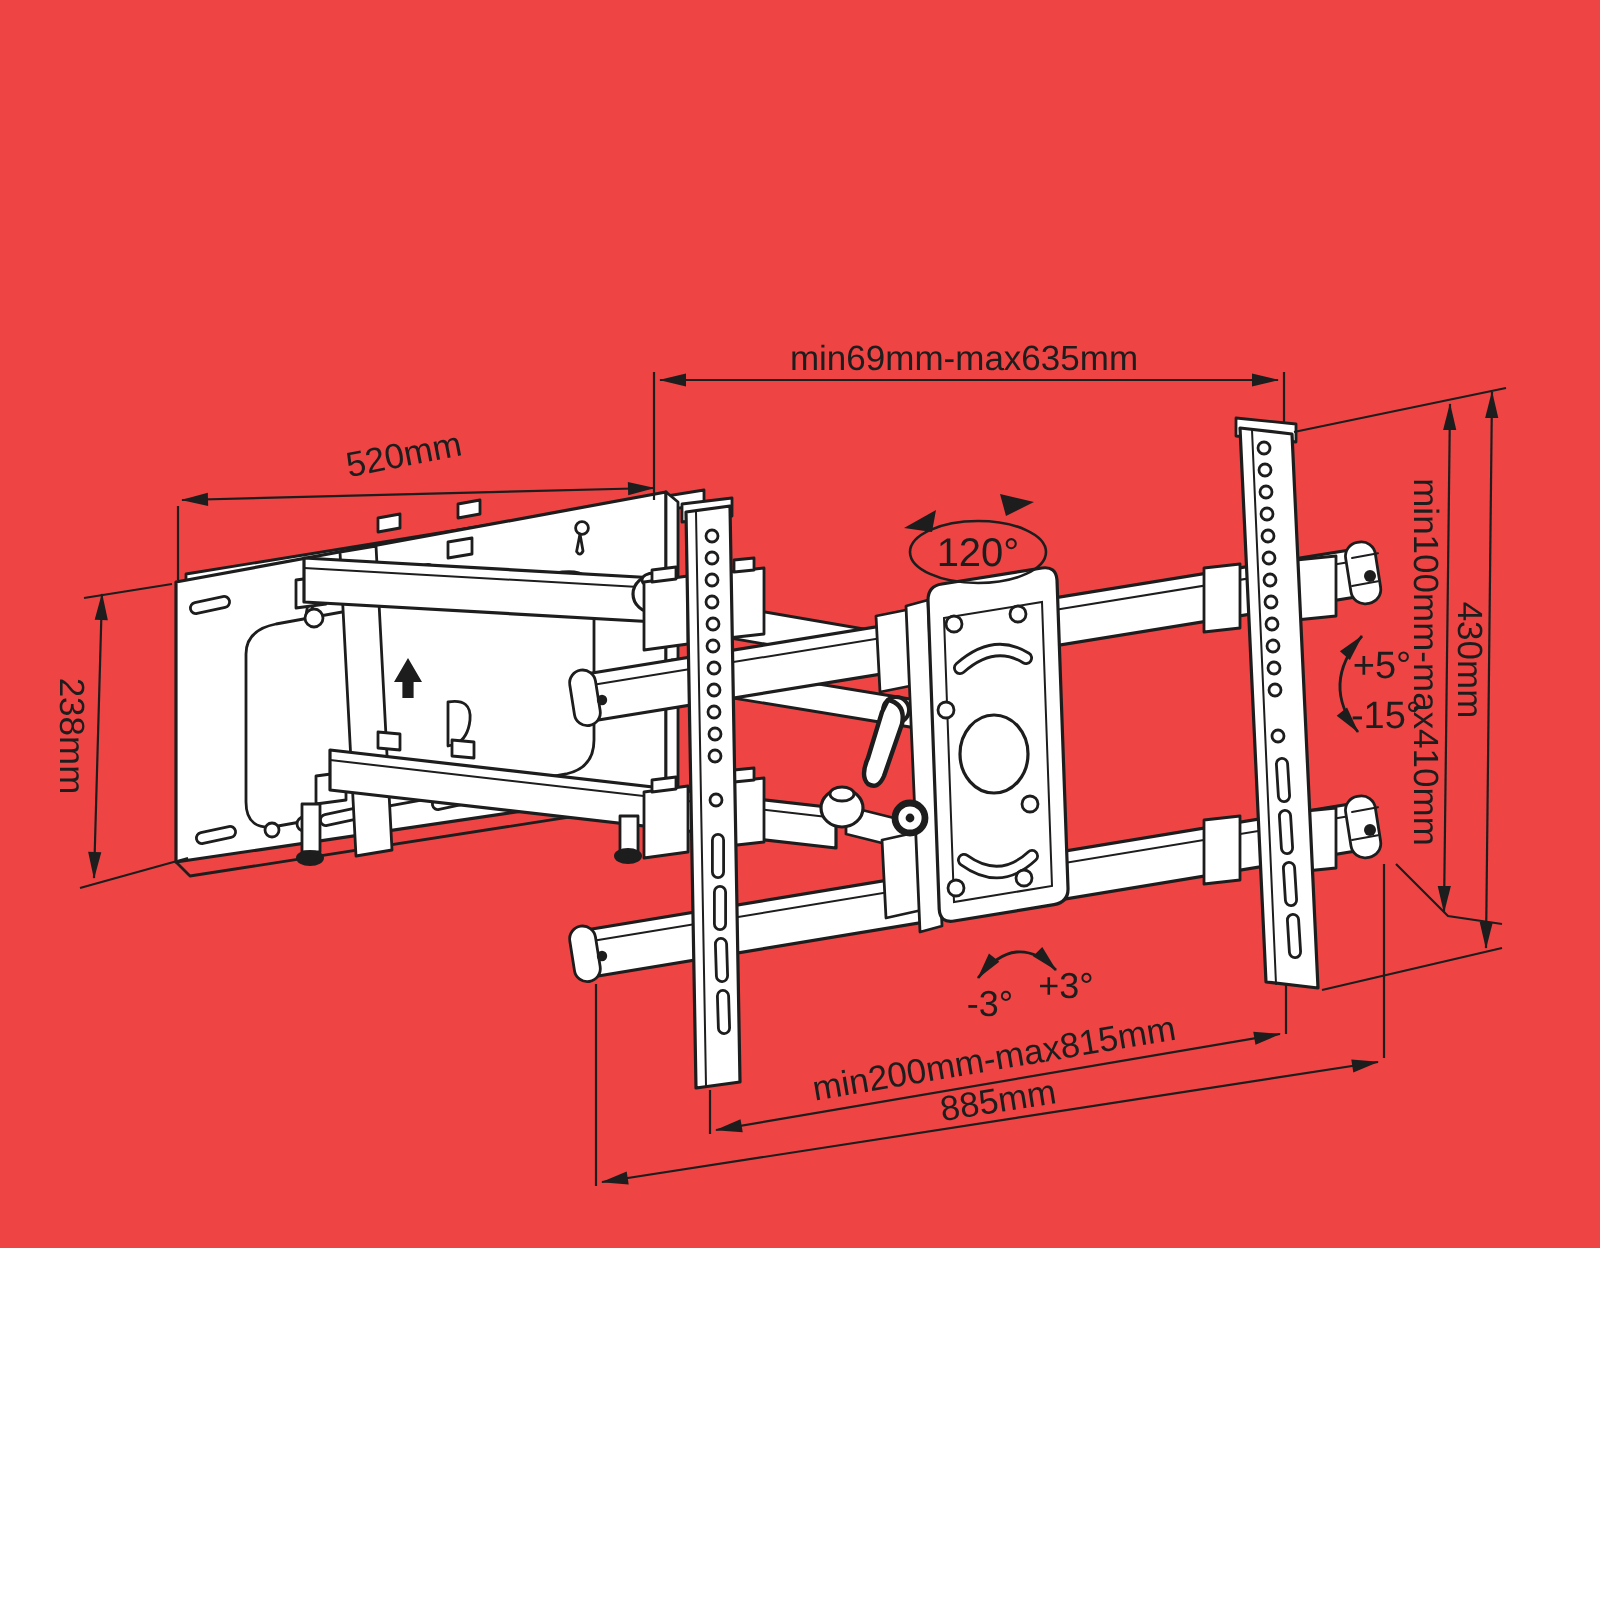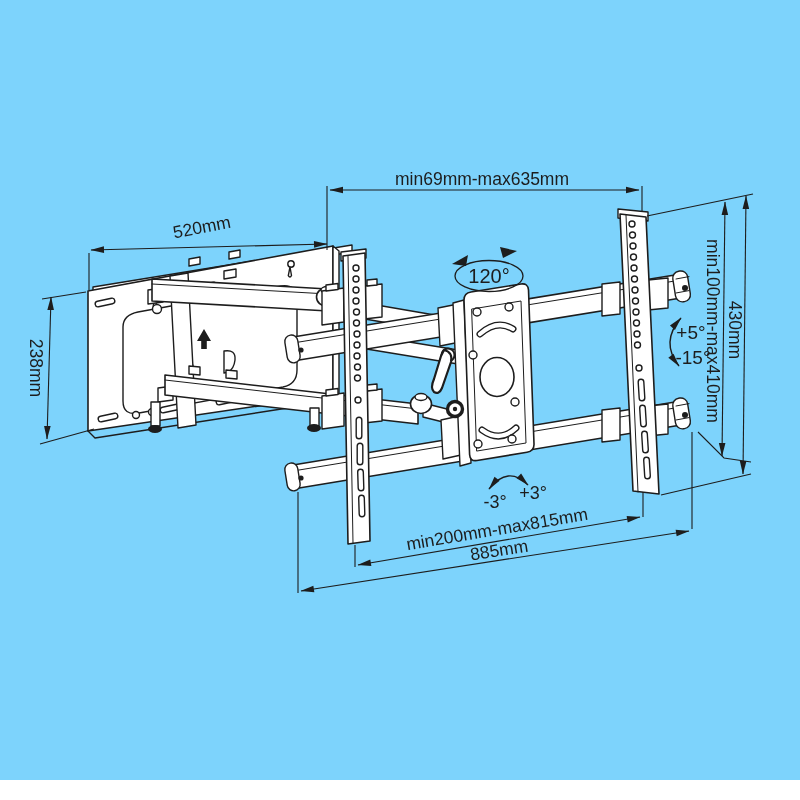--- a/index.html
+++ b/index.html
@@ -1,16 +1,16 @@
 <!DOCTYPE html>
 <html><head>
 <meta charset="utf-8">
 <style>
   html,body{margin:0;padding:0;background:#ffffff;}
-  .stage{width:800px;height:780px;background:#7dd3fc;position:relative;overflow:hidden;}
+  .stage{width:800px;height:624px;background:#ef4444;position:relative;overflow:hidden;}
   svg{display:block;}
   
   .ln{stroke:#1d1d1d;fill:none;stroke-width:1.4;stroke-linejoin:round;stroke-linecap:round;}
   .lw{stroke:#1d1d1d;fill:#ffffff;stroke-width:1.4;stroke-linejoin:round;}
   .lw2{stroke:#1d1d1d;fill:#ffffff;stroke-width:1.6;stroke-linejoin:round;}
   .thin{stroke:#1d1d1d;fill:none;stroke-width:1;stroke-linecap:round;}
   .dk{fill:#1d1d1d;stroke:none;}
   .dim{stroke:#1d1d1d;fill:none;stroke-width:1.1;}
   .slotb{stroke:#1d1d1d;fill:none;stroke-linecap:round;stroke-width:7;}
   .slotw{stroke:#ffffff;fill:none;stroke-linecap:round;stroke-width:4.2;}

